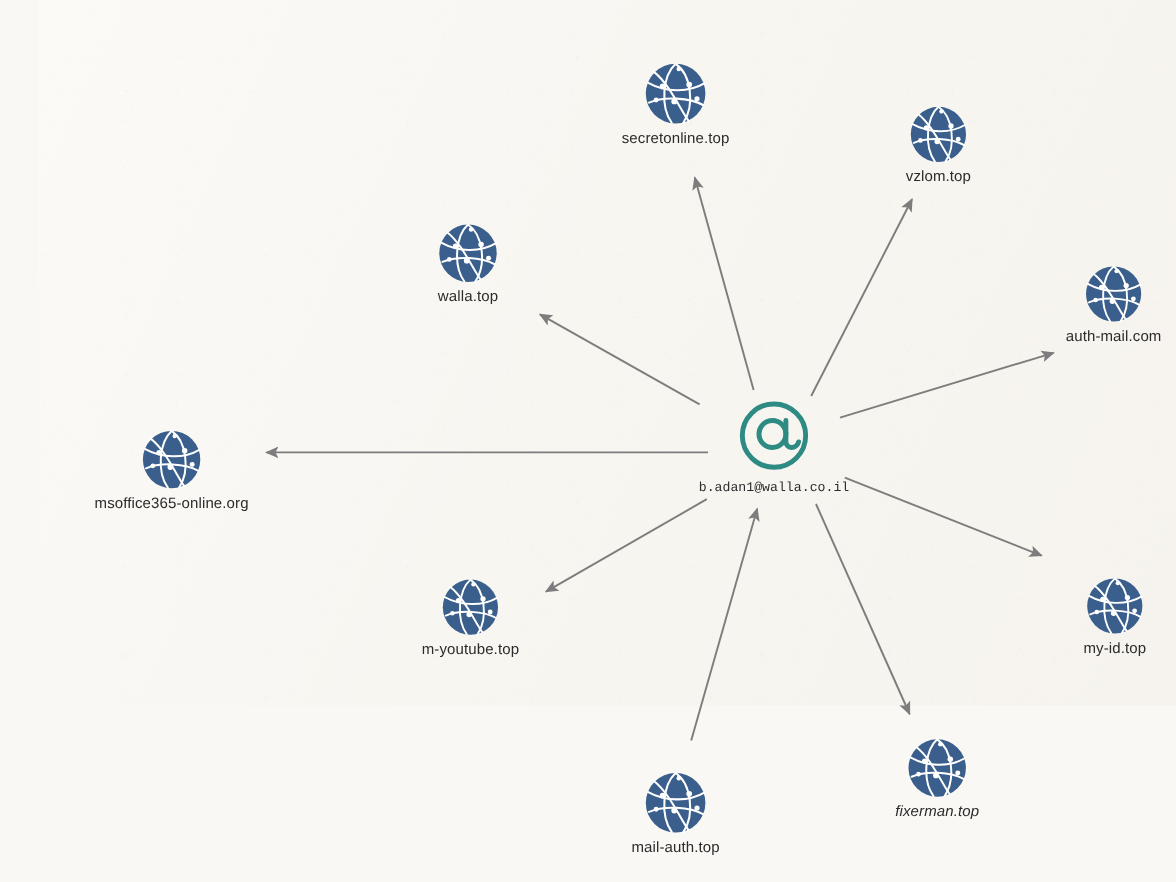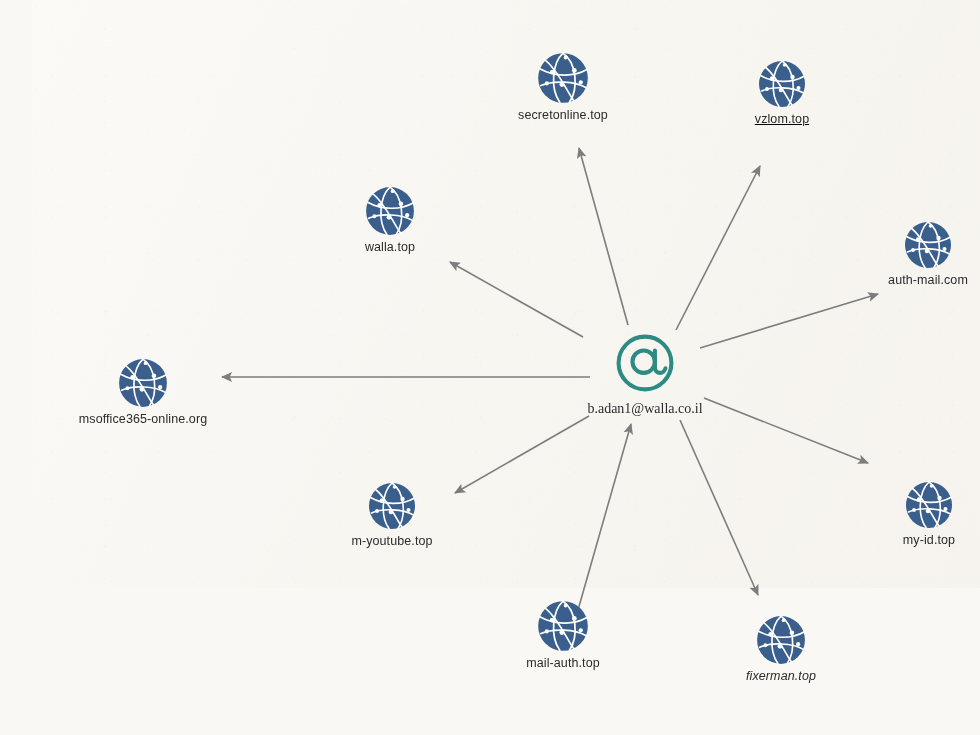--- a/index.html
+++ b/index.html
@@ -74,22 +74,22 @@
     text-align: center;
   }
   #center-node .at-wrap {
     display: block;
     line-height: 0;
     margin: 0 auto;
   }
   #center-node .node-label {
     display: block;
     margin-top: 5px;
-    font-family: Liberation Serif, serif;
-    font-size: 14px;
+    font-family: Liberation Mono, monospace;
+    font-size: 11px;
     color: #2b2b2b;
     white-space: nowrap;
   }
 </style>
 </head>
 <body>
 
 <div id="canvas">
 
   <svg id="edges" viewBox="0 0 980 735" width="980" height="735" xmlns="http://www.w3.org/2000/svg">
@@ -138,21 +138,21 @@
       </g>
   </svg>
 
   <div id="nodes-layer">
       <div class="node" style="left: 531px; top: 51px;">
         <span class="globe-wrap"><svg width="54" height="54" viewBox="0 0 100 100" aria-hidden="true">
             <use href="#globe-icon"></use>
           </svg></span>
         <span class="node-label">secretonline.top</span>
       </div>
-      <div class="node" style="left: 750px; top: 59px; text-decoration: underline;">
+      <div class="node" style="left: 750px; top: 87px;">
         <span class="globe-wrap"><svg width="50" height="50" viewBox="0 0 100 100" aria-hidden="true">
             <use href="#globe-icon"></use>
           </svg></span>
         <span class="node-label">vzlom.top</span>
       </div>
       <div class="node" style="left: 896px; top: 220px;">
         <span class="globe-wrap"><svg width="50" height="50" viewBox="0 0 100 100" aria-hidden="true">
             <use href="#globe-icon"></use>
           </svg></span>
         <span class="node-label">auth-mail.com</span>
@@ -162,21 +162,21 @@
             <use href="#globe-icon"></use>
           </svg></span>
         <span class="node-label">my-id.top</span>
       </div>
       <div class="node" style="left: 749px; top: 614px; font-style: italic;">
         <span class="globe-wrap"><svg width="52" height="52" viewBox="0 0 100 100" aria-hidden="true">
             <use href="#globe-icon"></use>
           </svg></span>
         <span class="node-label">fixerman.top</span>
       </div>
-      <div class="node" style="left: 531px; top: 599px;">
+      <div class="node" style="left: 531px; top: 642px;">
         <span class="globe-wrap"><svg width="54" height="54" viewBox="0 0 100 100" aria-hidden="true">
             <use href="#globe-icon"></use>
           </svg></span>
         <span class="node-label">mail-auth.top</span>
       </div>
       <div class="node" style="left: 360px; top: 481px;">
         <span class="globe-wrap"><svg width="50" height="50" viewBox="0 0 100 100" aria-hidden="true">
             <use href="#globe-icon"></use>
           </svg></span>
         <span class="node-label">m-youtube.top</span>

